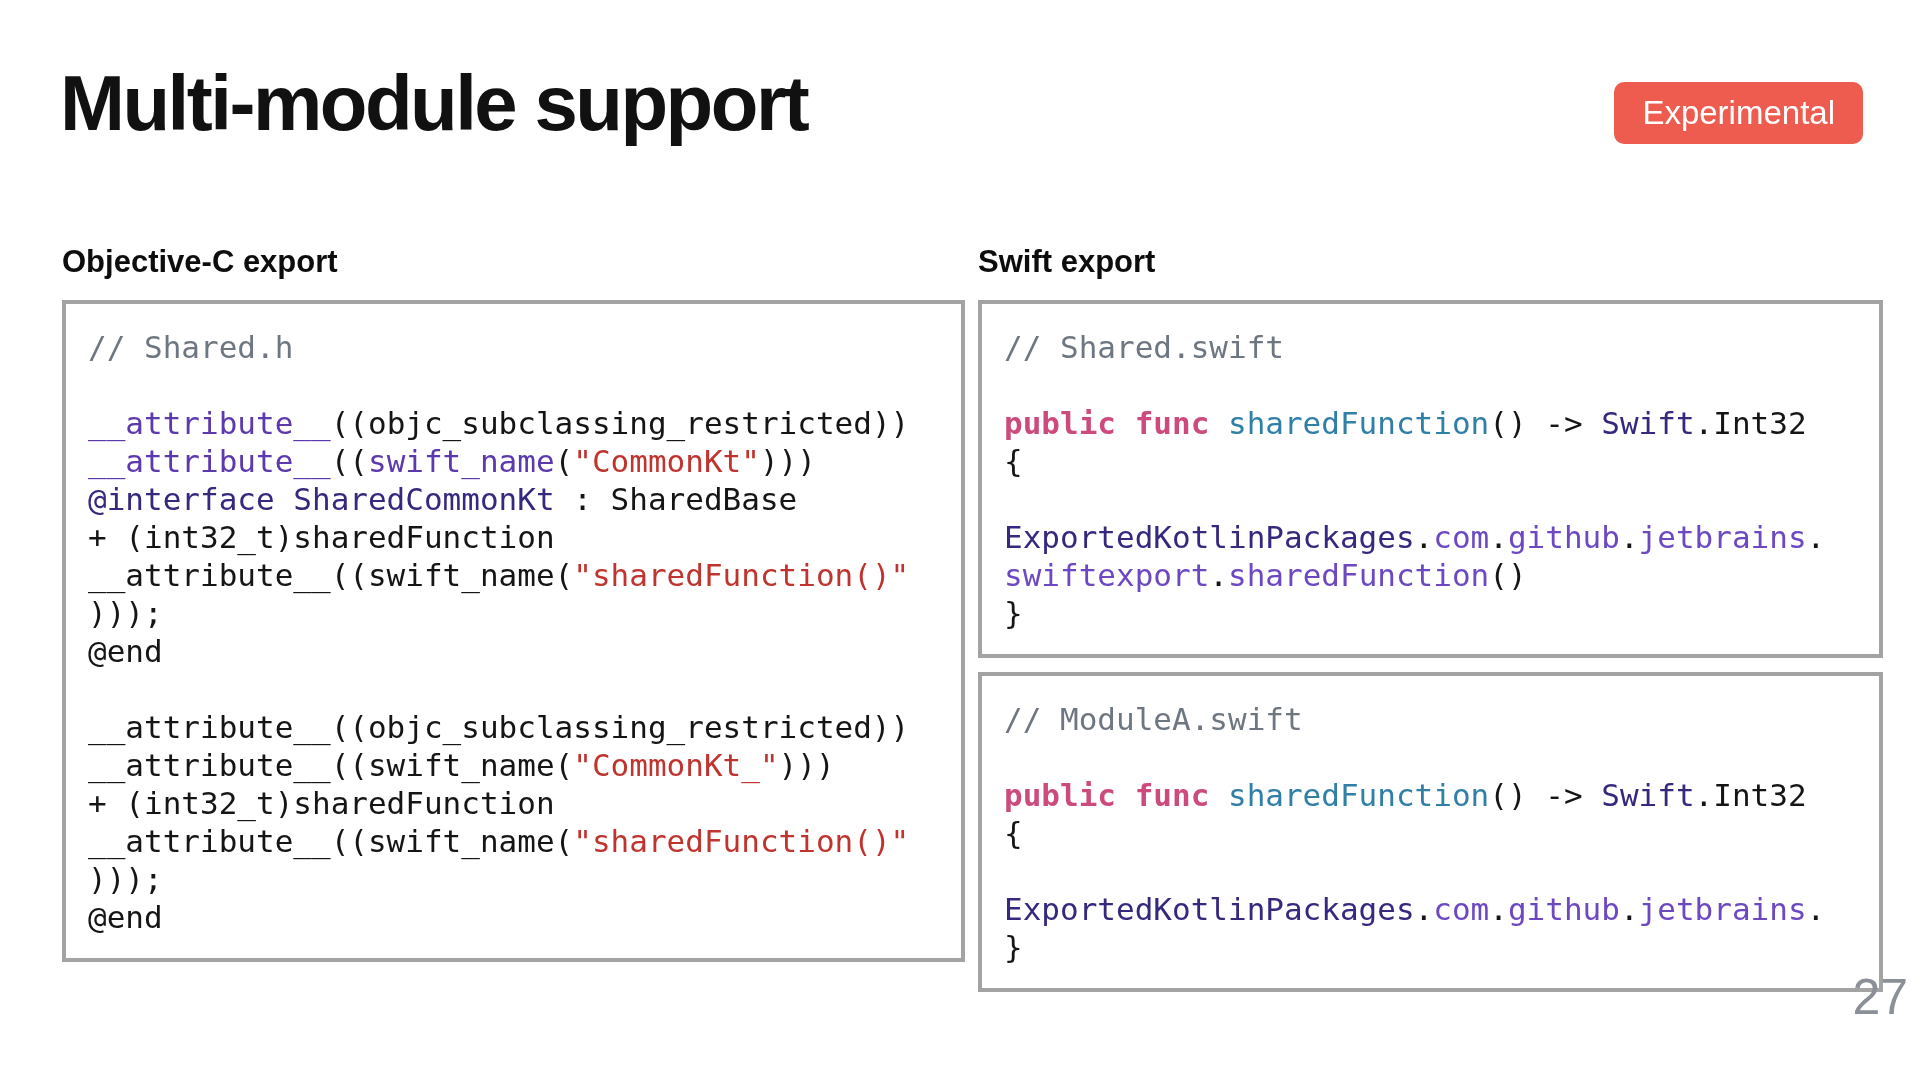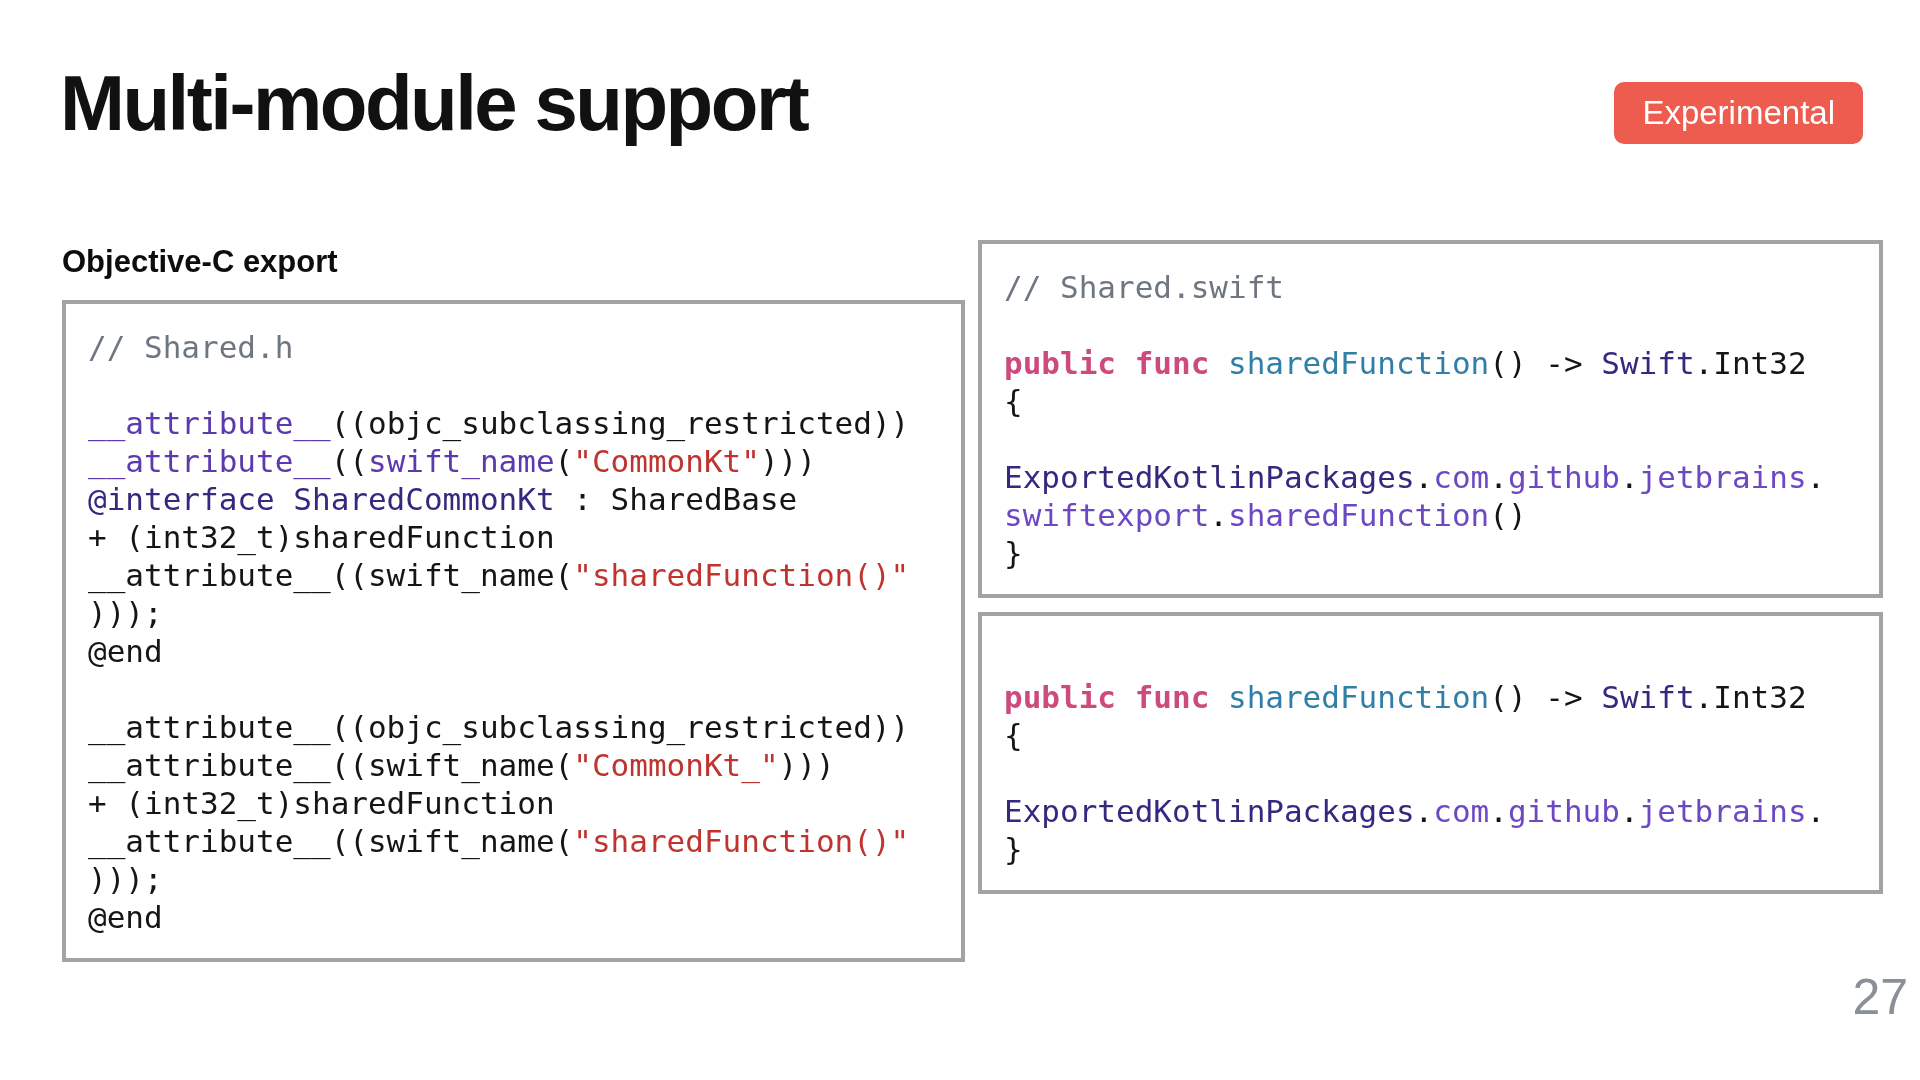--- a/index.html
+++ b/index.html
@@ -82,34 +82,36 @@
           <div class="code-line"><span class="tok-pl">__attribute__((swift_name(</span><span class="tok-st">"CommonKt_"</span><span class="tok-pl">)))</span></div>
           <div class="code-line"><span class="tok-pl">+ (int32_t)sharedFunction</span></div>
           <div class="code-line"><span class="tok-pl">__attribute__((swift_name(</span><span class="tok-st">"sharedFunction()"</span></div>
           <div class="code-line"><span class="tok-pl">)));</span></div>
           <div class="code-line"><span class="tok-pl">@end</span></div>
         </div>
     </div>
   </div>
 
   <div class="col col-right">
+    <div class="col-heading">Swift export</div>
     <div class="code-box">
       <div class="code">
           <div class="code-line"><span class="tok-cm">// Shared.swift</span></div>
           <div class="code-line">&nbsp;</div>
           <div class="code-line"><span class="tok-pk">public func </span><span class="tok-fn">sharedFunction</span><span class="tok-pl">() -&gt; </span><span class="tok-ty">Swift</span><span class="tok-pl">.Int32</span></div>
           <div class="code-line"><span class="tok-pl">{</span></div>
           <div class="code-line">&nbsp;</div>
           <div class="code-line"><span class="tok-ty">ExportedKotlinPackages</span><span class="tok-pl">.</span><span class="tok-mb">com</span><span class="tok-pl">.</span><span class="tok-mb">github</span><span class="tok-pl">.</span><span class="tok-mb">jetbrains</span><span class="tok-pl">.</span></div>
           <div class="code-line"><span class="tok-mb">swiftexport</span><span class="tok-pl">.</span><span class="tok-mb">sharedFunction</span><span class="tok-pl">()</span></div>
           <div class="code-line"><span class="tok-pl">}</span></div>
         </div>
     </div>
     <div class="code-box">
       <div class="code">
+          <div class="code-line"><span class="tok-cm">// ModuleA.swift</span></div>
           <div class="code-line">&nbsp;</div>
           <div class="code-line"><span class="tok-pk">public func </span><span class="tok-fn">sharedFunction</span><span class="tok-pl">() -&gt; </span><span class="tok-ty">Swift</span><span class="tok-pl">.Int32</span></div>
           <div class="code-line"><span class="tok-pl">{</span></div>
           <div class="code-line">&nbsp;</div>
           <div class="code-line"><span class="tok-ty">ExportedKotlinPackages</span><span class="tok-pl">.</span><span class="tok-mb">com</span><span class="tok-pl">.</span><span class="tok-mb">github</span><span class="tok-pl">.</span><span class="tok-mb">jetbrains</span><span class="tok-pl">.</span></div>
           <div class="code-line"><span class="tok-pl">}</span></div>
         </div>
     </div>
   </div>
 

